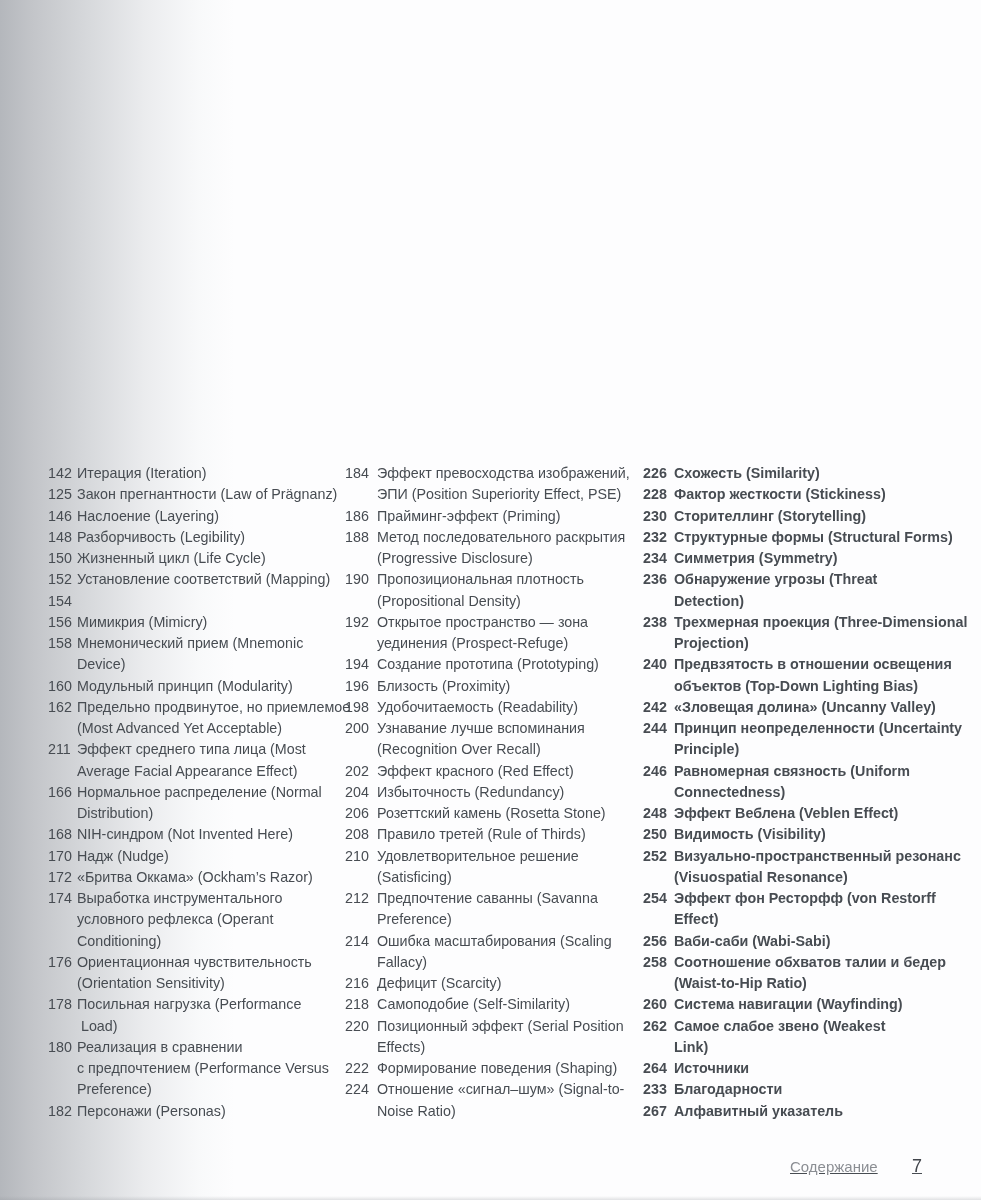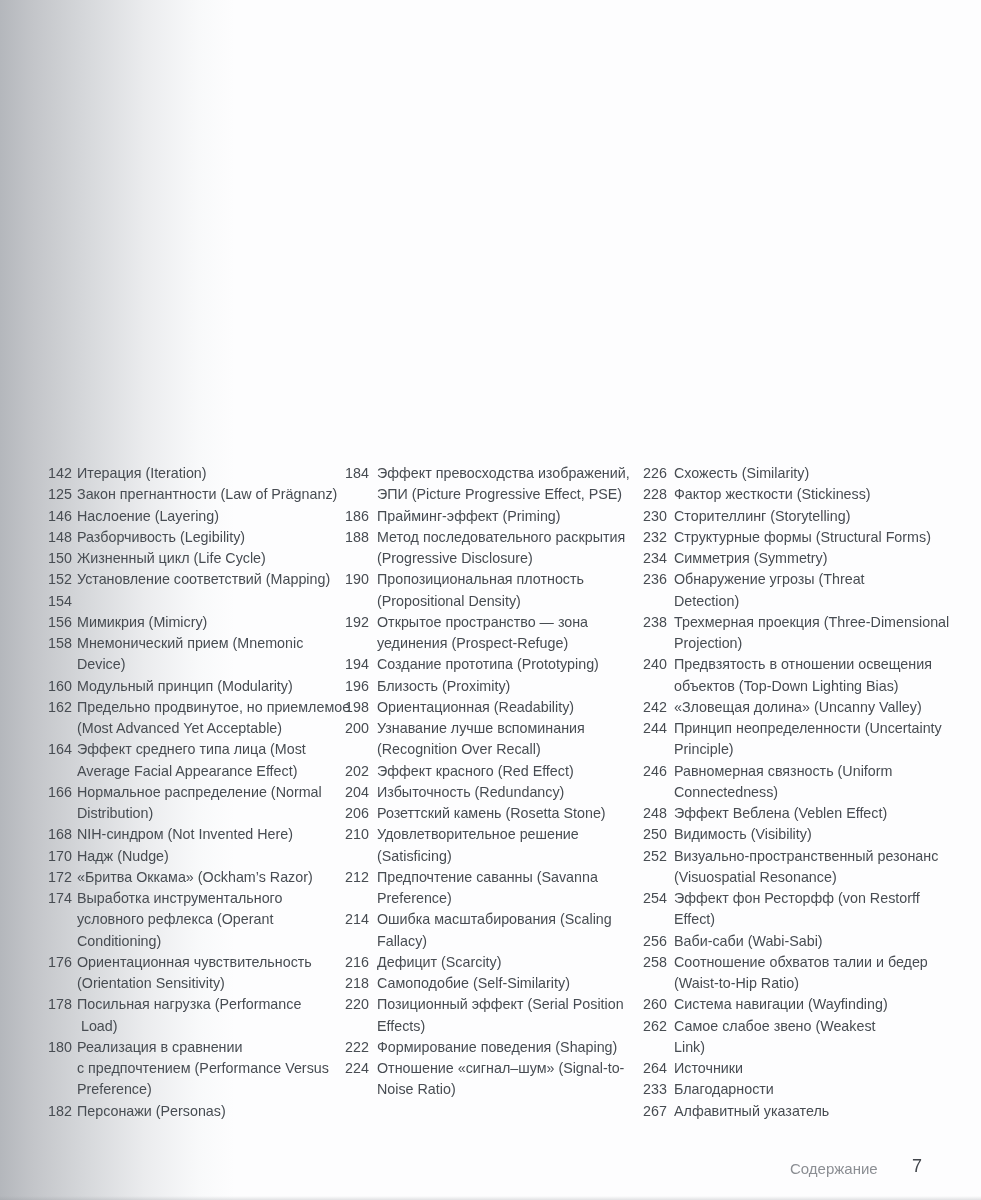--- a/index.html
+++ b/index.html
@@ -31,31 +31,31 @@
     position:absolute;left:0;bottom:0;width:100%;height:4px;
     background:linear-gradient(180deg,rgba(0,0,0,0),rgba(140,144,150,0.25));
     pointer-events:none;
   }
   .toc-col{
     position:absolute;top:463px;
     font-size:14.3px;line-height:21.25px;
   }
   #col1{left:48px;}
   #col2{left:345px;}
-  #col3{left:643px;}
+  #col3{left:643px;font-weight:bold;}
   .entry{display:flex;align-items:flex-start;}
   .num{flex:0 0 auto;display:block;}
   #col1 .num{width:29px;}
   #col2 .num{width:32px;}
   #col3 .num{width:31px;}
   .lines{flex:0 0 auto;}
   .line{white-space:pre;}
   .footer{
     position:absolute;top:1156px;left:790px;width:132px;
-    display:flex;justify-content:space-between;align-items:flex-end;
+    display:flex;justify-content:space-between;align-items:center;text-decoration:underline;
   }
   .running-title{font-size:15px;color:var(--footer-label);}
   .page-number{font-size:18px;color:var(--footer-number);}
 </style>
 </head>
 <body>
 
 <div class="spine-shadow"></div>
 
 <main>
@@ -119,21 +119,21 @@
         </div>
       </div>
       <div class="entry">
         <span class="num">162</span>
         <div class="lines">
           <div class="line">Предельно продвинутое, но приемлемое</div>
           <div class="line">(Most Advanced Yet Acceptable)</div>
         </div>
       </div>
       <div class="entry">
-        <span class="num">164</span>
+        <span class="num">211</span>
         <div class="lines">
           <div class="line">Эффект среднего типа лица (Most</div>
           <div class="line">Average Facial Appearance Effect)</div>
         </div>
       </div>
       <div class="entry">
         <span class="num">166</span>
         <div class="lines">
           <div class="line">Нормальное распределение (Normal</div>
           <div class="line">Distribution)</div>
@@ -192,21 +192,21 @@
         <div class="lines">
           <div class="line">Персонажи (Personas)</div>
         </div>
       </div>
     </div>
   <div class="toc-col" id="col2">
       <div class="entry">
         <span class="num">184</span>
         <div class="lines">
           <div class="line">Эффект превосходства изображений,</div>
-          <div class="line">ЭПИ (Picture Progressive Effect, PSE)</div>
+          <div class="line">ЭПИ (Position Superiority Effect, PSE)</div>
         </div>
       </div>
       <div class="entry">
         <span class="num">186</span>
         <div class="lines">
           <div class="line">Прайминг-эффект (Priming)</div>
         </div>
       </div>
       <div class="entry">
         <span class="num">188</span>
@@ -237,21 +237,21 @@
       </div>
       <div class="entry">
         <span class="num">196</span>
         <div class="lines">
           <div class="line">Близость (Proximity)</div>
         </div>
       </div>
       <div class="entry">
         <span class="num">198</span>
         <div class="lines">
-          <div class="line">Ориентационная (Readability)</div>
+          <div class="line">Удобочитаемость (Readability)</div>
         </div>
       </div>
       <div class="entry">
         <span class="num">200</span>
         <div class="lines">
           <div class="line">Узнавание лучше вспоминания</div>
           <div class="line">(Recognition Over Recall)</div>
         </div>
       </div>
       <div class="entry">
@@ -263,20 +263,26 @@
       <div class="entry">
         <span class="num">204</span>
         <div class="lines">
           <div class="line">Избыточность (Redundancy)</div>
         </div>
       </div>
       <div class="entry">
         <span class="num">206</span>
         <div class="lines">
           <div class="line">Розеттский камень (Rosetta Stone)</div>
+        </div>
+      </div>
+      <div class="entry">
+        <span class="num">208</span>
+        <div class="lines">
+          <div class="line">Правило третей (Rule of Thirds)</div>
         </div>
       </div>
       <div class="entry">
         <span class="num">210</span>
         <div class="lines">
           <div class="line">Удовлетворительное решение</div>
           <div class="line">(Satisficing)</div>
         </div>
       </div>
       <div class="entry">

